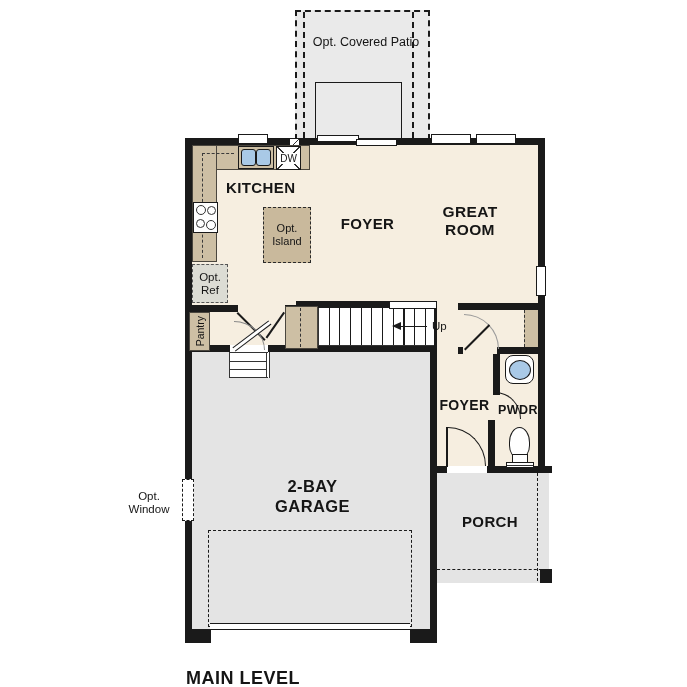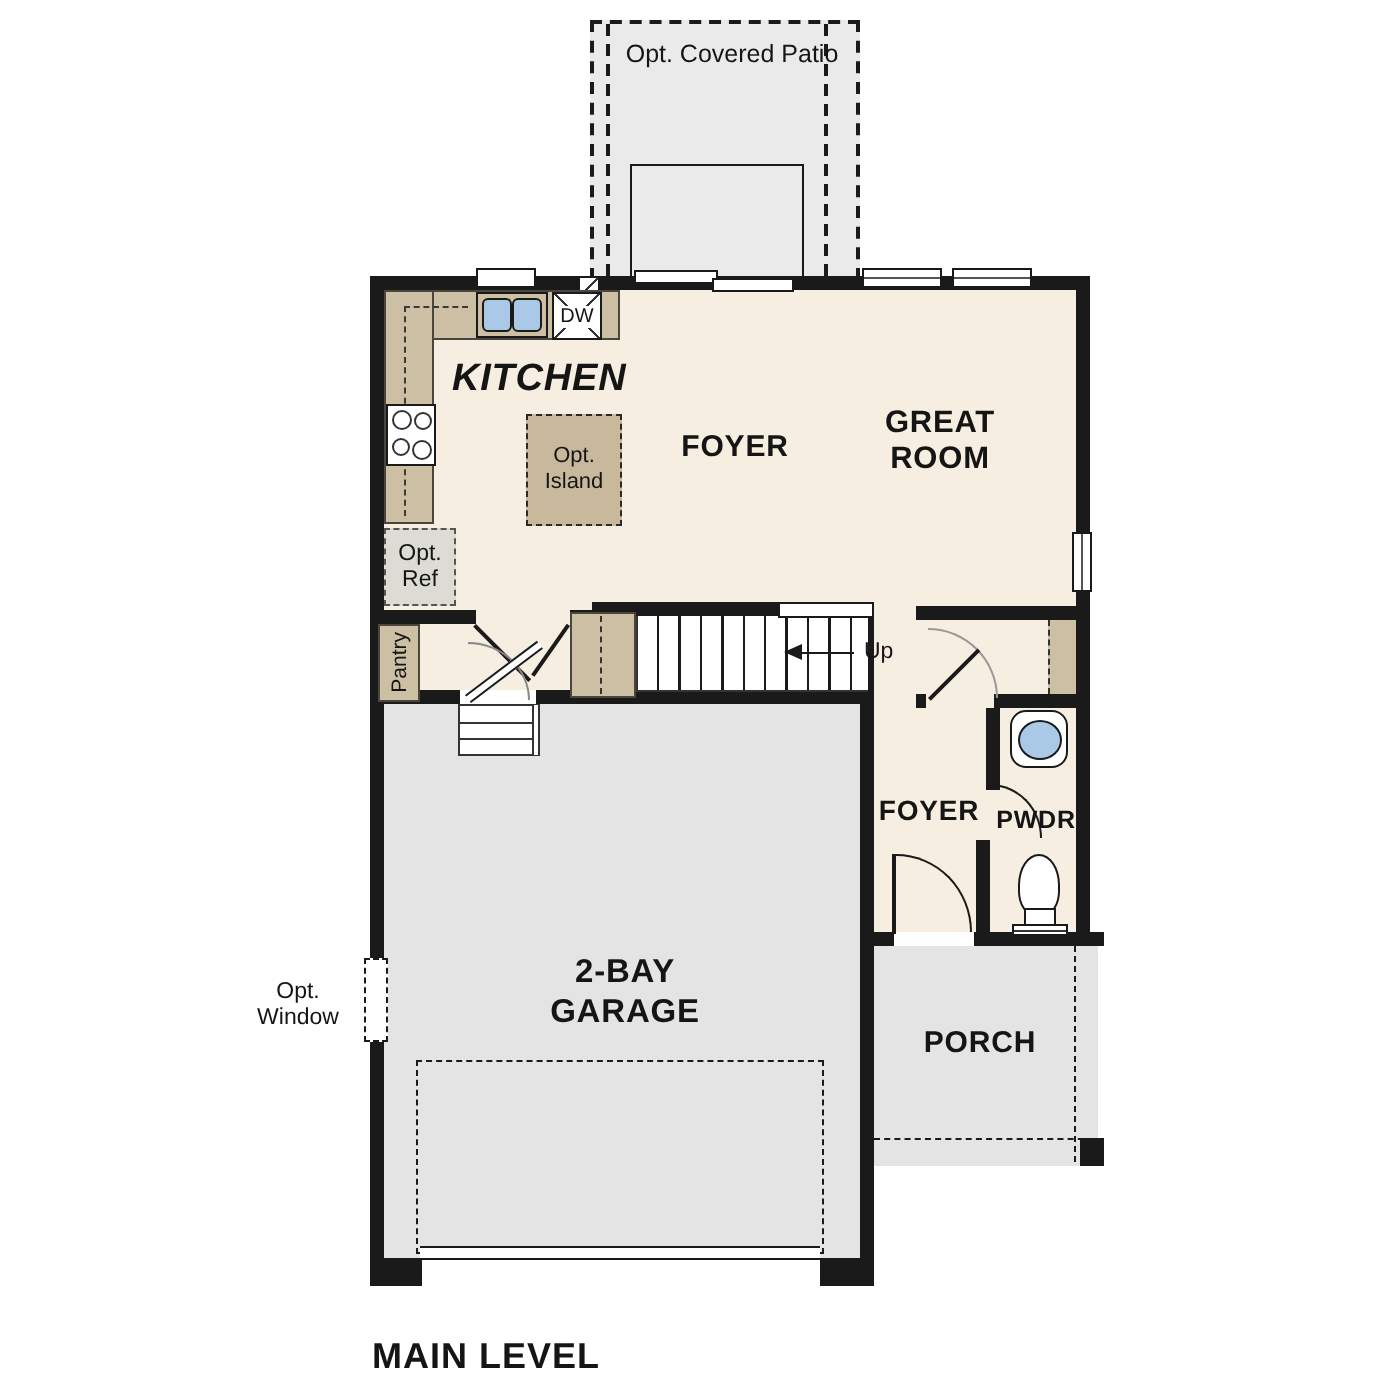--- a/index.html
+++ b/index.html
@@ -23,21 +23,21 @@
 </style>
 </head>
 <body>
 
 <div id="canvas" style="--wall: #1a1a1a; --floor: #f6eee0; --tan: #cdbfa4; --tan2: #c9b99c; --gray: #e4e4e4; --patio: #eaeaea; --optgray: #dcdcd4; --blue: #a9c9e6;">
 
   <div class="abs" style="left:295px;top:10px;width:135px;height:130px;background:var(--patio);border:2px dashed var(--wall);box-sizing:border-box;"></div>
   <div class="dashline" style="left:303px;top:12px;height:126px;width:0;border-left:2px dashed var(--wall);"></div>
   <div class="dashline" style="left:412px;top:12px;height:126px;width:0;border-left:2px dashed var(--wall);"></div>
   <div class="abs" style="left:315px;top:82px;width:87px;height:57px;border:1.5px solid var(--wall);box-sizing:border-box;"></div>
-  <div class="opt-label" style="left:295px;top:21px;width:142px;font-size:12.5px;">Opt. Covered Patio</div>
+  <div class="opt-label" style="left:295px;top:36px;width:142px;font-size:12.5px;">Opt. Covered Patio</div>
 
   <div class="abs" style="left:188px;top:141px;width:354px;height:329px;background:var(--floor);"></div>
 
   <div class="abs" style="left:190px;top:348px;width:243px;height:282px;background:var(--gray);"></div>
 
   <div class="abs" style="left:434px;top:470px;width:115px;height:113px;background:var(--gray);"></div>
   <div class="dashline" style="left:537px;top:473px;height:108px;width:0;border-left:1.6px dashed var(--wall);"></div>
   <div class="dashline" style="left:437px;top:569px;width:110px;height:0;border-top:1.6px dashed var(--wall);"></div>
   <div class="wall" style="left:540px;top:569px;width:12px;height:14px;"></div>
 
@@ -145,21 +145,21 @@
   <div class="fixture" style="left:512px;top:454px;width:16px;height:9px;"></div>
   <div class="fixture" style="left:506px;top:462px;width:28px;height:6px;">
     <div style="position:absolute;left:0;top:2px;width:100%;border-top:1px solid #333;"></div>
   </div>
 
   <div class="abs" style="left:208px;top:530px;width:204px;height:97px;border:1.5px dashed var(--wall);box-sizing:border-box;"></div>
   <div class="abs" style="left:210px;top:623px;width:200px;height:7px;background:#fff;border-top:1.3px solid var(--wall);border-bottom:1.3px solid var(--wall);box-sizing:border-box;"></div>
   <div class="wall" style="left:185px;top:629px;width:26px;height:14px;"></div>
   <div class="wall" style="left:410px;top:629px;width:27px;height:14px;"></div>
 
-  <div class="room-label" style="left:226px;top:179px;font-size:19px;font-style:italic;">KITCHEN</div>
+  <div class="room-label" style="left:226px;top:179px;font-size:15px;">KITCHEN</div>
   <div class="room-label" style="left:330px;top:215px;width:75px;font-size:15px;">FOYER</div>
   <div class="room-label" style="left:432px;top:203px;width:76px;font-size:15.5px;line-height:17.5px;">
     <span>GREAT</span><br>
     <span>ROOM</span>
   </div>
   <div class="room-label" style="left:437px;top:397px;width:55px;font-size:14px;">FOYER</div>
   <div class="room-label" style="left:494px;top:403px;width:48px;font-size:12.5px;">PWDR</div>
   <div class="room-label" style="left:240px;top:477px;width:145px;font-size:16.5px;line-height:19.5px;">
     <span>2-BAY</span><br>
     <span>GARAGE</span>

